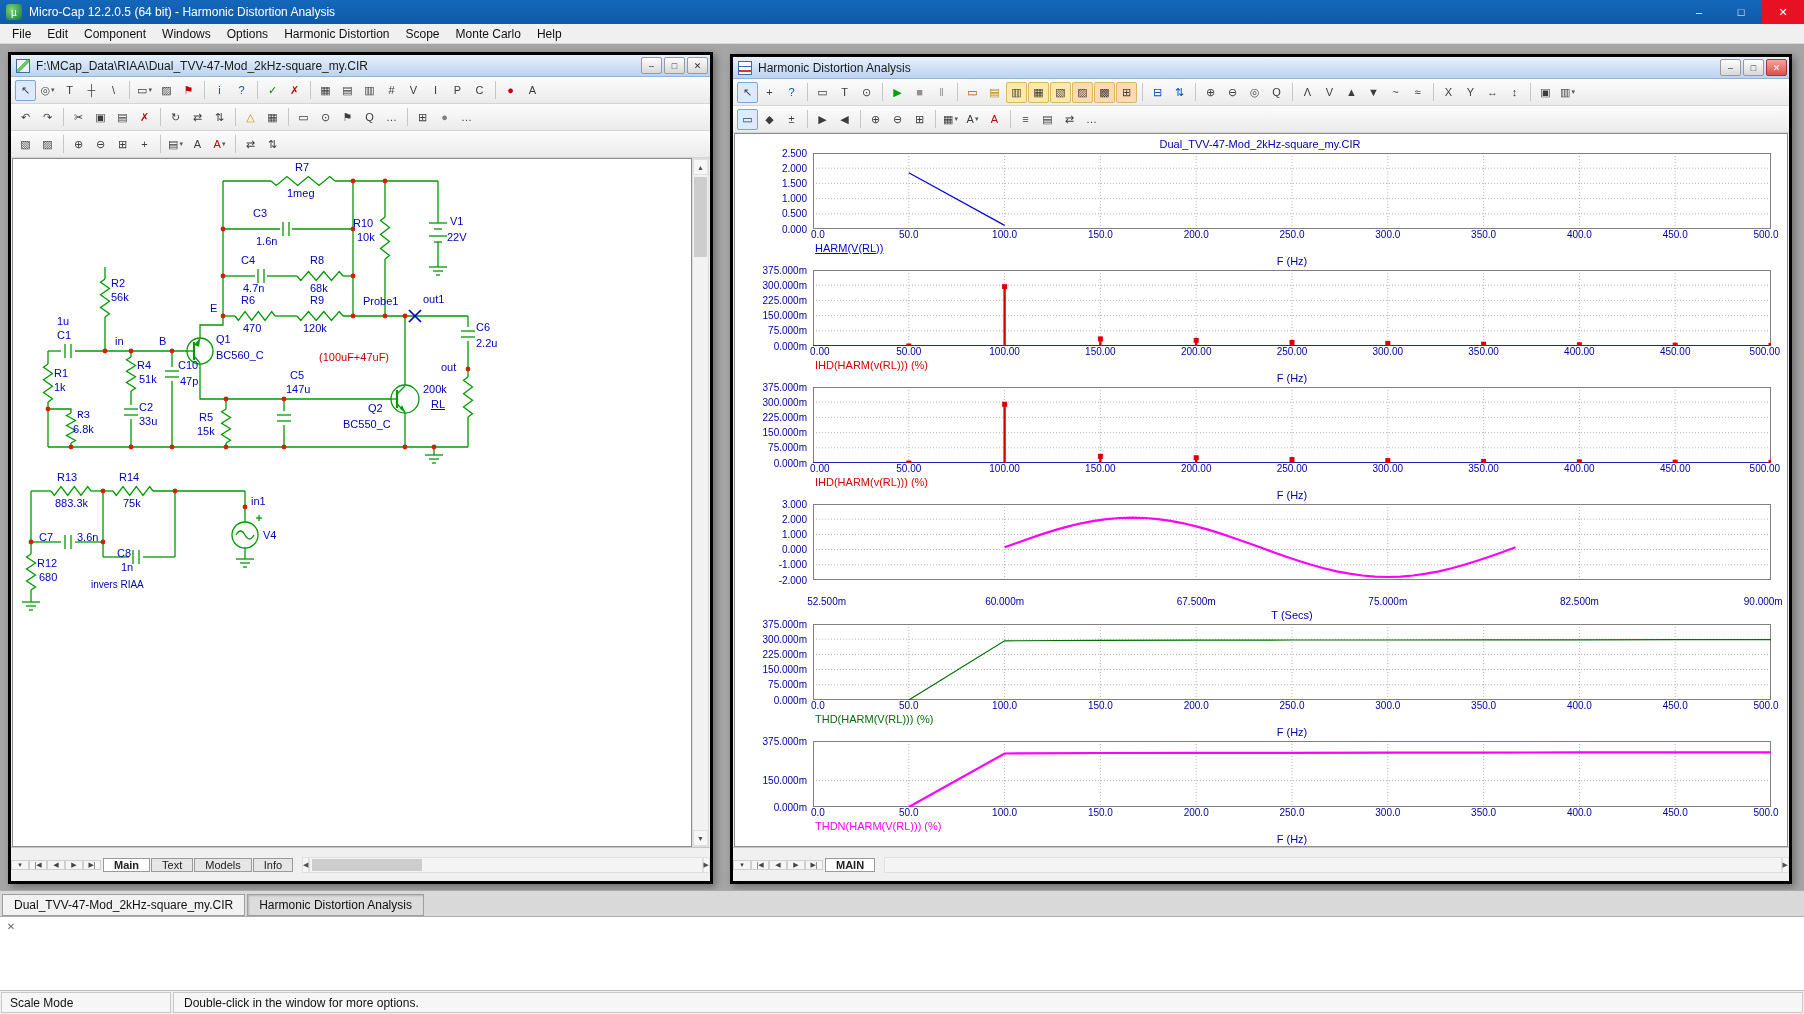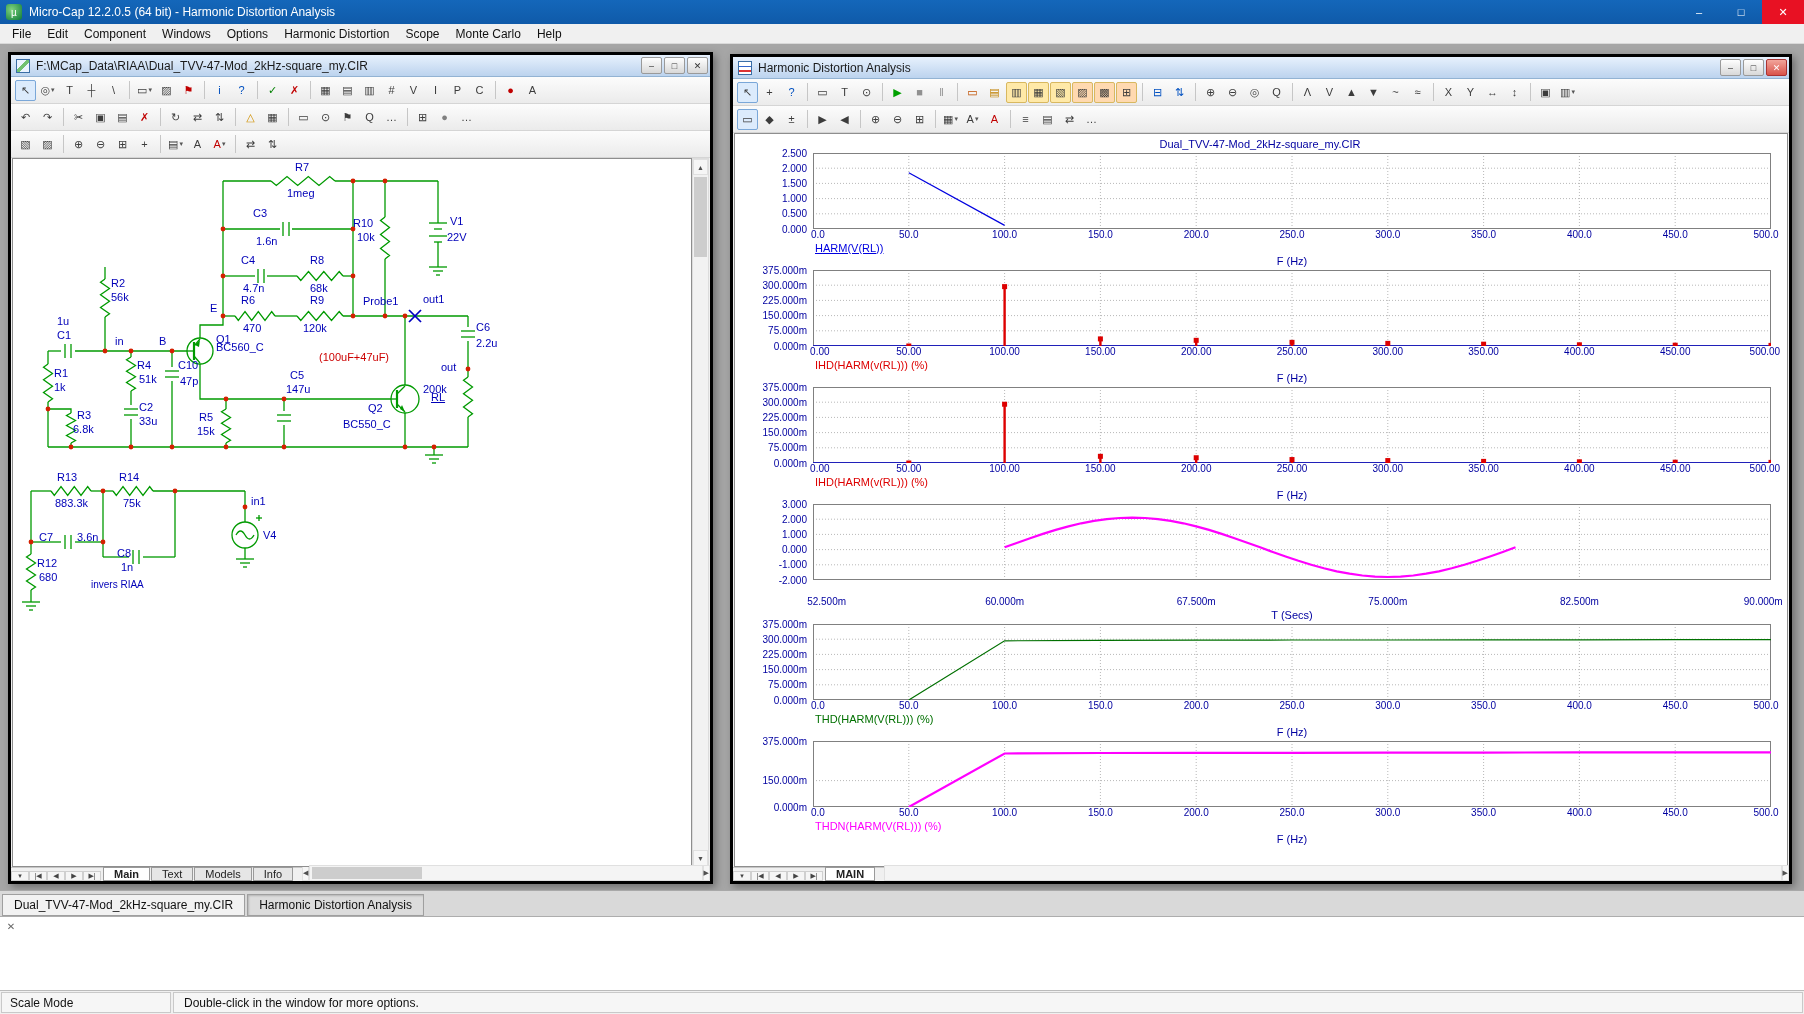--- a/index.html
+++ b/index.html
@@ -50,21 +50,21 @@
   .sym polygon { fill:#009a00; stroke:none; }
   .sym .thick { stroke-width:2.2; }
   .probe-line { stroke:#0000c0 !important; stroke-width:1.7 !important; }
   .dots circle { fill:#d42000; stroke:none; }
 
   .vscroll { width:17px; display:flex; flex-direction:column; background:#f2f2f2; border:1px solid #dcdcdc; flex:0 0 auto; }
   .sarrow { height:16px; min-height:16px; display:flex; align-items:center; justify-content:center; font-size:7px; color:#505050; background:#f6f6f6; border:1px solid #e0e0e0; }
   .vtrack { flex:1 1 auto; position:relative; }
   .vthumb { position:absolute; left:1px; right:1px; top:2px; height:80px; background:#cdcdcd; }
 
-  .tabrow { height:14px; background:#f0f0f0; border-top:1px solid #c6c6c6; display:flex; align-items:flex-end; flex:0 0 auto; }
+  .tabrow { height:34px; background:#f0f0f0; border-top:1px solid #c6c6c6; display:flex; align-items:center; flex:0 0 auto; }
   .navs { display:flex; }
   .navbtn { width:18px; display:flex; align-items:center; justify-content:center; font-size:7px; color:#444; border:1px solid #cfcfcf; background:#f5f5f5; }
   .tabs { display:flex; margin-left:2px; }
   .sheet-tab { padding:0 10px; display:flex; align-items:center; font-size:11px; color:#222; border:1px solid #9a9a9a; background:#e6e6e6; margin-right:1px; }
   .sheet-tab.active { background:#fff; font-weight:bold; }
   .hscroll { flex:1 1 auto; display:flex; align-items:stretch; margin-left:8px; }
   .htrack { flex:1 1 auto; background:#f4f4f4; border:1px solid #e0e0e0; position:relative; }
   .hthumb { position:absolute; top:1px; bottom:1px; left:2px; width:110px; background:#cdcdcd; }
 
   
@@ -529,42 +529,42 @@
               <span style="left: 437px; top: 56px;">V1</span>
               <span style="left: 434px; top: 72px;">22V</span>
               <span style="left: 98px; top: 118px;">R2</span>
               <span style="left: 98px; top: 132px;">56k</span>
               <span style="left: 44px; top: 156px;">1u</span>
               <span style="left: 44px; top: 170px;">C1</span>
               <span style="left: 102px; top: 176px;">in</span>
               <span style="left: 146px; top: 176px;">B</span>
               <span style="left: 197px; top: 143px;">E</span>
               <span style="left: 203px; top: 174px;">Q1</span>
-              <span style="left: 203px; top: 182px;">BC560_C</span>
+              <span style="left: 203px; top: 190px;">BC560_C</span>
               <span style="left: 41px; top: 208px;">R1</span>
               <span style="left: 41px; top: 222px;">1k</span>
               <span style="left: 124px; top: 200px;">R4</span>
               <span style="left: 126px; top: 214px;">51k</span>
               <span style="left: 165px; top: 200px;">C10</span>
               <span style="left: 167px; top: 216px;">47p</span>
               <span style="left: 126px; top: 242px;">C2</span>
               <span style="left: 126px; top: 256px;">33u</span>
-              <span style="left: 64px; top: 250px;">R3</span>
+              <span style="left: 64px; top: 250px; font-family: Liberation Mono, monospace;">R3</span>
               <span style="left: 60px; top: 264px;">6.8k</span>
               <span style="left: 186px; top: 252px;">R5</span>
               <span style="left: 184px; top: 266px;">15k</span>
               <span style="left: 277px; top: 210px;">C5</span>
               <span style="left: 273px; top: 224px;">147u</span>
               <span style="left: 350px; top: 136px;">Probe1</span>
               <span style="left: 410px; top: 134px;">out1</span>
               <span style="left: 463px; top: 162px;">C6</span>
               <span style="left: 463px; top: 178px;">2.2u</span>
               <span style="left: 428px; top: 202px;">out</span>
               <span style="left: 410px; top: 224px;">200k</span>
-              <span style="left: 418px; top: 232px; text-decoration: underline;">RL</span>
+              <span style="left: 418px; top: 239px; text-decoration: underline;">RL</span>
               <span style="left: 355px; top: 243px;">Q2</span>
               <span style="left: 330px; top: 259px;">BC550_C</span>
               <span style="left: 306px; top: 192px; color: rgb(204, 0, 0);">(100uF+47uF)</span>
               <span style="left: 44px; top: 312px;">R13</span>
               <span style="left: 42px; top: 338px;">883.3k</span>
               <span style="left: 106px; top: 312px;">R14</span>
               <span style="left: 110px; top: 338px;">75k</span>
               <span style="left: 26px; top: 372px;">C7</span>
               <span style="left: 64px; top: 372px;">3.6n</span>
               <span style="left: 104px; top: 388px;">C8</span>

